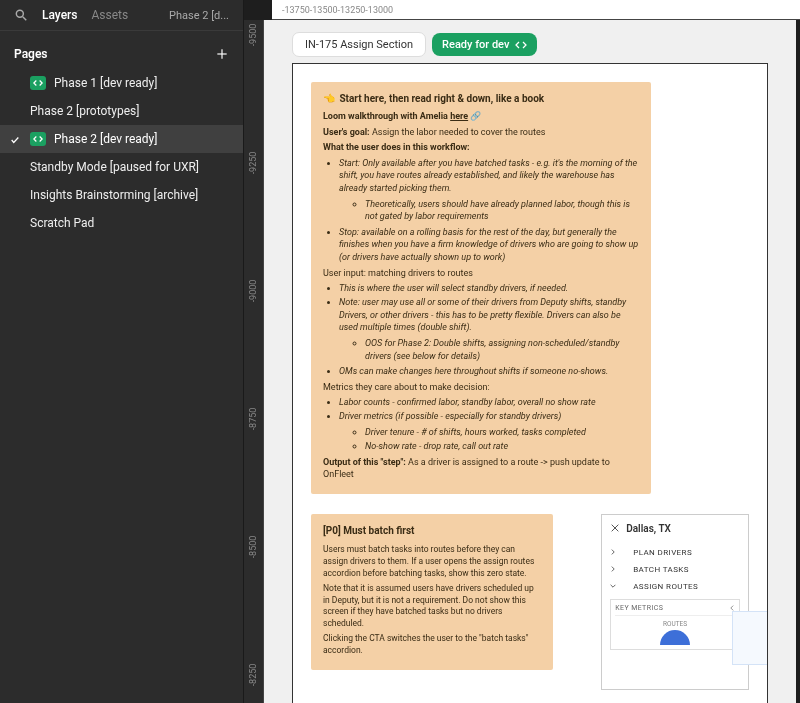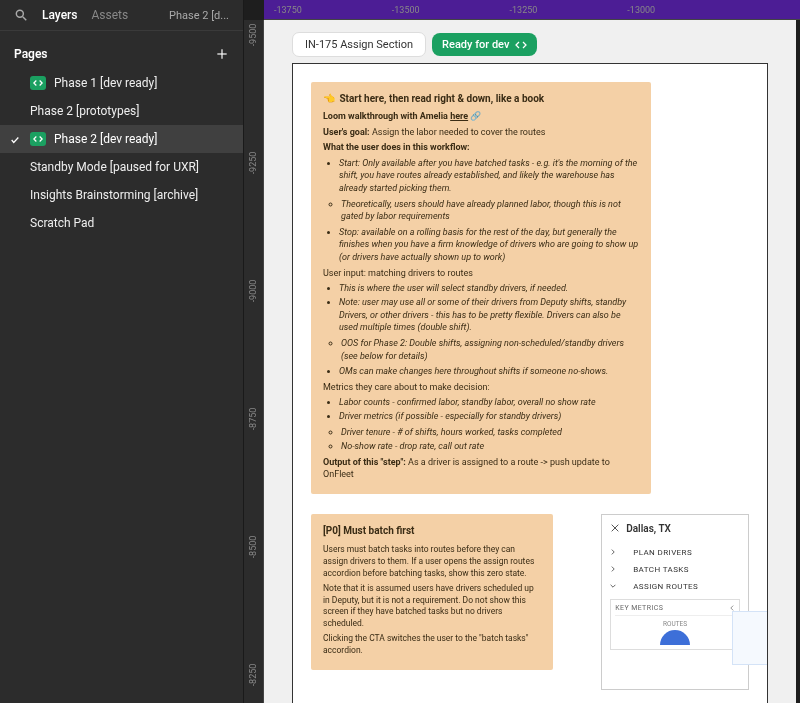--- a/index.html
+++ b/index.html
@@ -73,30 +73,29 @@
     .dev-badge svg { width: 10px; height: 8px; }
     
     .canvas-wrap {
       flex: 1;
       background: #1e1e1e;
       position: relative;
       overflow: hidden;
     }
     .ruler-top {
       position: absolute;
-      top: 0; left: 20px; right: 0;
+      top: 0; left: 28px; right: 0;
       height: 20px;
-      background: #4c1d95;
+      background: #ffffff;
       border-bottom: 1px solid #444;
       display: flex;
       align-items: center;
       color: #888;
       font-size: 9px;
       padding-left: 10px;
-      gap: 90px;
     }
     .ruler-left {
       position: absolute;
       top: 20px; left: 0; bottom: 0;
       width: 20px;
       background: #2c2c2c;
       border-right: 1px solid #444;
       display: flex;
       flex-direction: column;
       align-items: center;
@@ -154,21 +153,21 @@
       font-size: 9px;
       color: #3a2c15;
       line-height: 1.4;
       margin-bottom: 20px;
     }
     .note strong { font-weight: 700; }
     .note .title { font-size: 10px; font-weight: 700; margin-bottom: 4px; display:flex; align-items:center; gap:4px;}
     .note .link { text-decoration: underline; }
     .note p { margin: 3px 0; }
     .note ul { margin: 3px 0 3px 16px; font-style: italic; }
-    .note ul ul { margin-left: 2px; }
+    .note ul ul { margin-left: 26px; }
     .note li { margin: 1.5px 0; }
     .note-wide { width: 340px; }
     .below-row { display: flex; gap: 48px; }
     .note-small { width: 246px; font-size: 8.5px; }
     .note-small .title { font-size: 10px; margin-bottom: 6px; }
     
     .mock {
       border: 1px solid #ccc;
       background: #fff;
       width: 150px;

